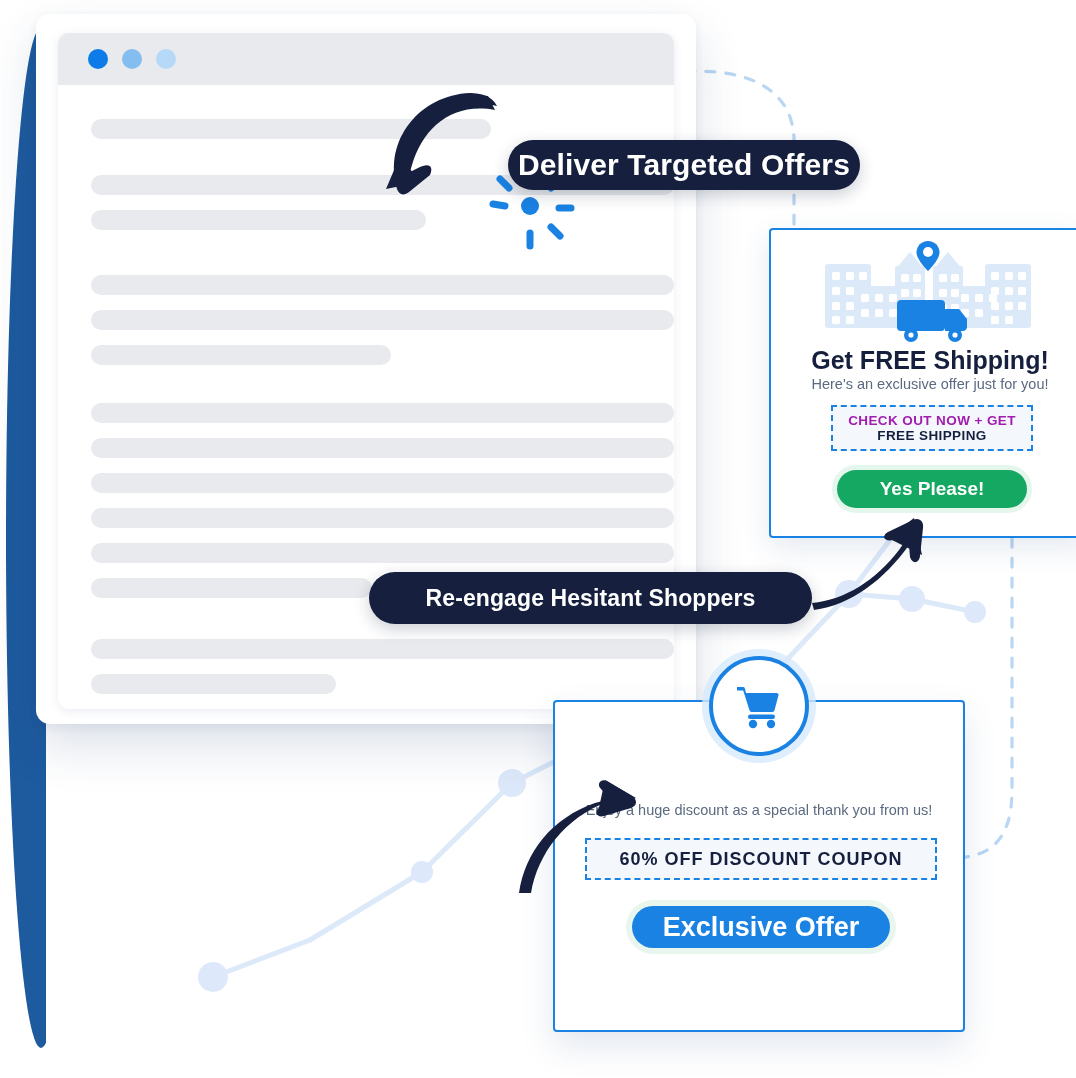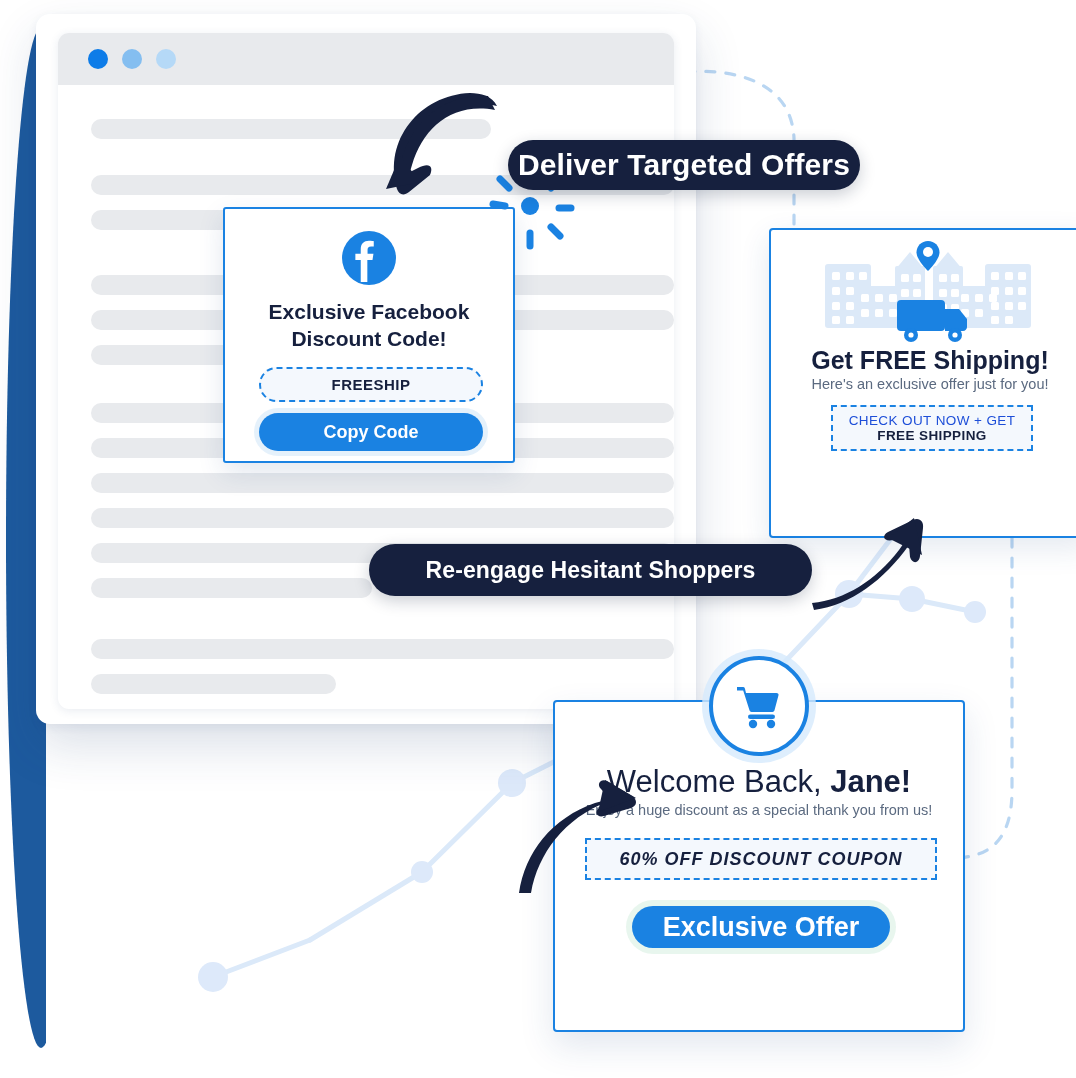--- a/index.html
+++ b/index.html
@@ -55,21 +55,21 @@
     background:#16203e;color:#ffffff;
     border-radius:30px;
     font-weight:bold;
     display:flex;align-items:center;justify-content:center;
     letter-spacing:.1px;
     box-shadow:0 5px 16px rgba(16,30,60,.22);
     z-index:40;
     white-space:nowrap;
   }
   #pill-deliver{left:508px;top:92px;width:352px;height:50px;font-size:30px;margin-top:48px;}
-  #pill-reengage{left:369px;top:544px;width:443px;height:52px;font-size:23px;}
+  #pill-reengage{left:369px;top:572px;width:443px;height:52px;font-size:23px;}
   #pill-encourage{left:135px;top:895px;width:441px;height:52px;font-size:23px;}
 
   
   .card{
     position:absolute;background:#ffffff;
     border:2px solid #1a82e2;
     box-sizing:border-box;
     z-index:30;
   }
 
@@ -110,21 +110,21 @@
   .ship-sub{
     position:absolute;left:0;top:146px;width:100%;text-align:center;
     font-size:14.5px;color:#5b6a80;
   }
   .ship-coupon{
     position:absolute;left:60px;top:175px;width:202px;height:46px;
     border:2px dashed #1a82e2;background:#f4f8fd;
     display:flex;flex-direction:column;align-items:center;justify-content:center;
     box-sizing:border-box;
   }
-  .ship-coupon .l1{font-size:13.5px;font-weight:normal;color:#1d4ed8;letter-spacing:.4px;}
+  .ship-coupon .l1{font-size:13.5px;font-weight:bold;color:#a21caf;letter-spacing:.4px;}
   .ship-coupon .l2{font-size:13.5px;font-weight:bold;color:#16203e;letter-spacing:.4px;
                    }
   #btn-yes{
     position:absolute;left:66px;top:240px;width:190px;height:38px;
     background:#15a862;border-radius:19px;font-size:19px;
     box-shadow:0 0 0 5px rgba(226,245,235,.9);
   }
 
   
   #card-welcome{left:553px;top:700px;width:412px;height:332px;border-radius:4px;
@@ -145,21 +145,20 @@
   .wel-sub{
     position:absolute;left:0;top:100px;width:100%;text-align:center;
     font-size:14.5px;color:#5b6a80;
   }
   .wel-coupon{
     position:absolute;left:30px;top:136px;width:352px;height:42px;
     border:2px dashed #1a82e2;background:#f4f8fd;
     display:flex;align-items:center;justify-content:center;
     font-size:18px;font-weight:bold;color:#16203e;letter-spacing:1px;
     box-sizing:border-box;
-    font-style:italic;
   }
   #btn-exclusive{
     position:absolute;left:77px;top:204px;width:258px;height:42px;
     background:#1a82e2;border-radius:27px;font-size:27px;
     box-shadow:0 0 0 6px rgba(228,244,235,.85);
   }
 
   
   #deco{position:absolute;left:0;top:0;width:1076px;height:1078px;z-index:35;pointer-events:none;}
   #dashlayer{position:absolute;left:0;top:0;width:1076px;height:1078px;z-index:2;pointer-events:none;}
@@ -226,34 +225,20 @@
           <div class="sk" style="top: 423px; width: 583px;"></div>
           <div class="sk" style="top: 458px; width: 583px;"></div>
           <div class="sk" style="top: 493px; width: 281px;"></div>
           <div class="sk" style="top: 554px; width: 583px;"></div>
           <div class="sk" style="top: 589px; width: 245px;"></div>
         </div>
 
     </div>
   </div>
 
-  <div class="card" id="card-fb">
-    <span class="fb-logo">
-      <svg viewBox="0 0 54 54" width="54" height="54">
-        <circle cx="27" cy="27" r="27" fill="#1a82e2"></circle>
-        <path d="M31.8 28.9l1.1-7h-6.7v-4.5c0-1.9.95-3.8 3.95-3.8h3.1V7.6S30.4 7.1 27.7 7.1c-5.6 0-9.25 3.4-9.25 9.55v5.25h-6.1v7h6.1V54h7.5V28.9z" fill="#ffffff" transform="translate(2.5,3.5) scale(0.88)"></path>
-      </svg>
-    </span>
-    <div class="fb-title">
-      <div>Exclusive Facebook</div>
-      <div>Discount Code!</div>
-    </div>
-    <div class="code-box">FREESHIP</div>
-    <div class="btn" id="btn-copy">Copy Code</div>
-  </div>
 
   <div class="card" id="card-ship">
     <span class="ship-art">
       <svg viewBox="0 0 210 108" width="210" height="108">
 
         <g fill="#dce9f8">
           <rect x="0" y="26" width="46" height="64" rx="3"></rect>
           <rect x="160" y="26" width="46" height="64" rx="3"></rect>
           <rect x="28" y="48" width="52" height="42" rx="3"></rect>
           <rect x="128" y="48" width="52" height="42" rx="3"></rect>
@@ -323,36 +308,34 @@
         <circle cx="86" cy="97" r="2.6" fill="#ffffff"></circle>
         <circle cx="130" cy="97" r="2.6" fill="#ffffff"></circle>
       </svg>
     </span>
     <div class="ship-title">Get FREE Shipping!</div>
     <div class="ship-sub">Here's an exclusive offer just for you!</div>
     <div class="ship-coupon">
       <span class="l1">CHECK OUT NOW + GET</span>
       <span class="l2">FREE SHIPPING</span>
     </div>
+    <div class="btn" id="btn-yes">Yes Please!</div>
   </div>
 
   <div class="card" id="card-welcome">
     <span class="cart-circle">
       <svg viewBox="0 0 48 48" width="48" height="48">
         <g fill="#1a82e2">
           <path d="M2 5 h6 a2 2 0 0 1 1.9 1.4 L11 11 h30.5 a2 2 0 0 1 1.93 2.5 l-4 15 a2 2 0 0 1 -1.93 1.5 H16.5 a2 2 0 0 1 -1.93 -1.5 L8.2 8.6 H2 Z"></path>
           <rect x="13" y="32.5" width="27" height="4.6" rx="2.3"></rect>
           <circle cx="18" cy="42" r="4.2"></circle>
           <circle cx="36" cy="42" r="4.2"></circle>
         </g>
       </svg>
     </span>
-    <div class="wel-title">
-      <span>Welcome Back, </span><b>Jane!</b>
-    </div>
     <div class="wel-sub">Enjoy a huge discount as a special thank you from us!</div>
     <div class="wel-coupon">60% OFF DISCOUNT COUPON</div>
     <div class="btn" id="btn-exclusive">Exclusive Offer</div>
   </div>
 
   <svg id="deco" viewBox="0 0 1076 1078">
 
     <g fill="#16203e">
       <path d="M497 106 C455 96 420 120 407 160 L402 176 L418 168 C429 162 434 166 430 175 L409 192 C404 196 399 195 397 189
                C383 140 420 95 470 93 C481 93 492 96 497 106 Z"></path>

